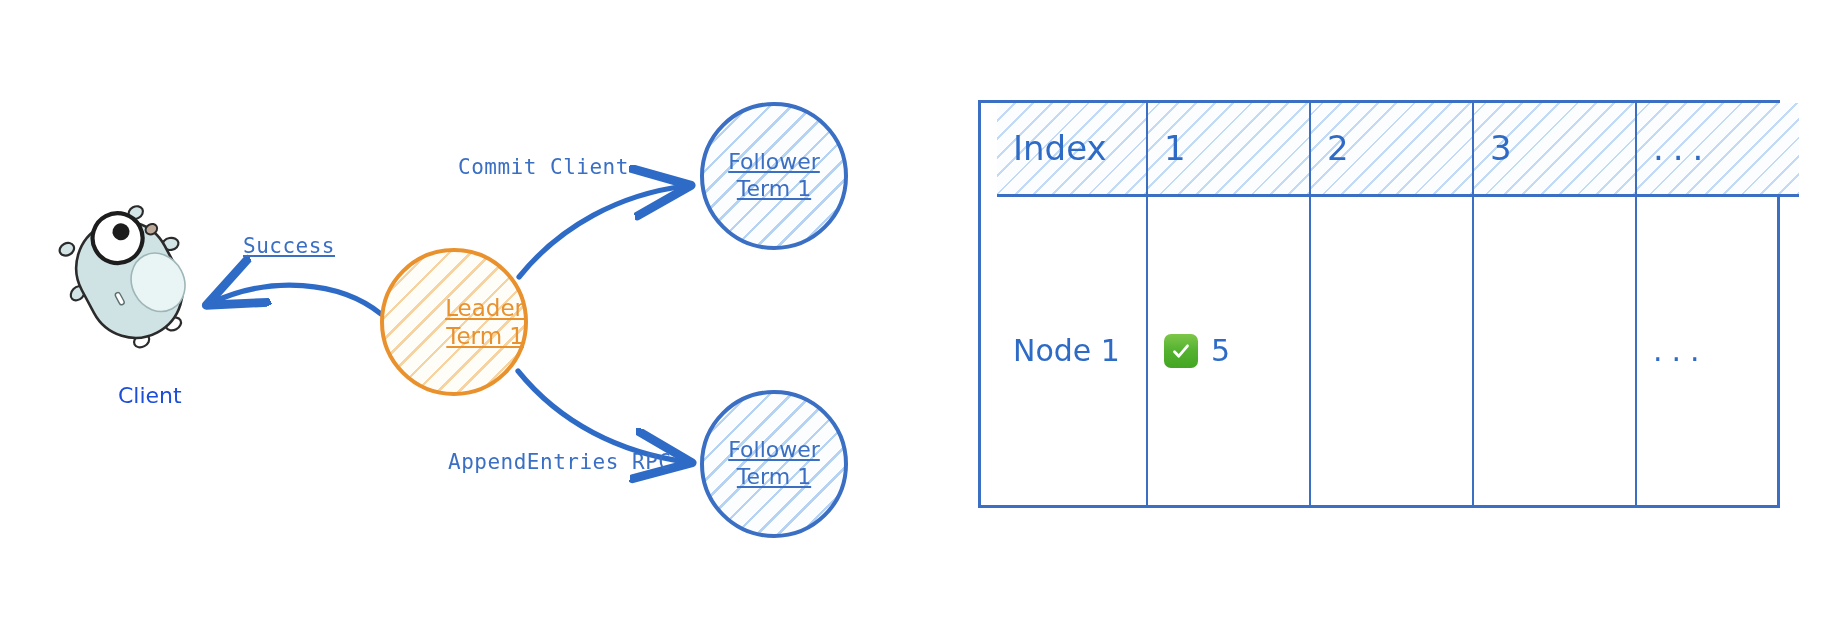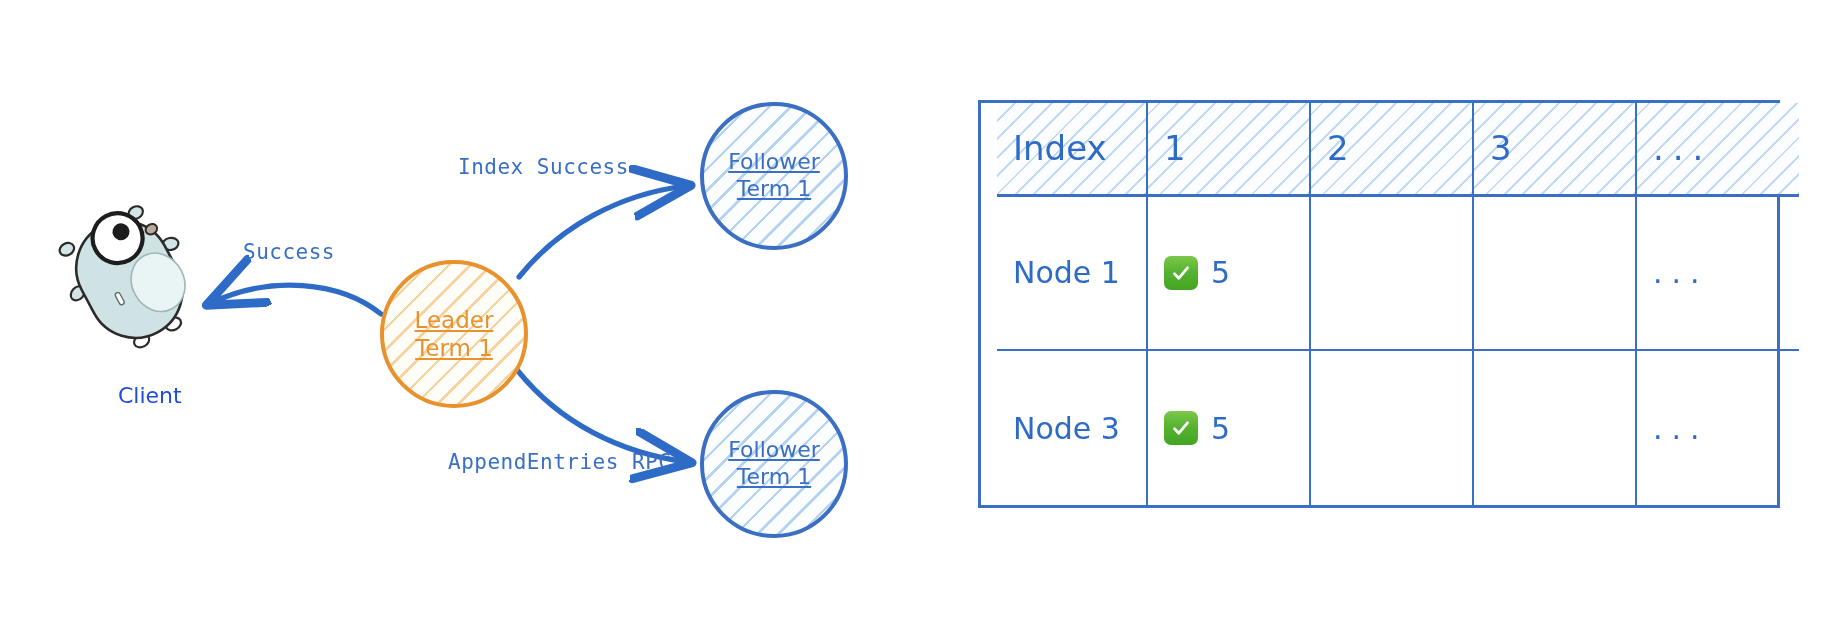--- a/index.html
+++ b/index.html
@@ -45,33 +45,34 @@
     flex-direction: column;
     align-items: center;
     justify-content: center;
     line-height: 1.22;
     text-align: center;
     text-decoration: underline;
   }
 
   .node-leader {
     left: 380px;
-    top: 260px;
+    top: 248px;
     width: 148px;
     height: 148px;
     border: 4px solid #E8912D;
     color: #E8912D;
     font-size: 23px;
     background-color: #fffdf8;
     background-image: repeating-linear-gradient(
         -45deg,
         rgba(240,176,90,0.55) 0px,
         rgba(240,176,90,0.55) 2.5px,
         rgba(255,255,255,0) 2.5px,
         rgba(255,255,255,0) 15px);
+    align-items: flex-end;
   }
 
   .node-follower {
     width: 148px;
     height: 148px;
     border: 4px solid #3A6FC4;
     color: #3A6FC4;
     font-size: 22px;
     background-color: #fbfdff;
     background-image: repeating-linear-gradient(
@@ -88,21 +89,21 @@
   .node-line { display: block; white-space: nowrap; }
 
   .edge-label {
     position: absolute;
     color: #3A6FC4;
     font-family: "DejaVu Sans Mono", monospace;
     font-size: 21px;
     white-space: nowrap;
     letter-spacing: 0.5px;
   }
-  .edge-label-success { left: 243px; top: 240px; }
+  .edge-label-success { left: 243px; top: 234px; text-decoration: underline; }
   .edge-label-commit  { left: 458px; top: 155px; }
   .edge-label-append  { left: 448px; top: 450px; }
 
   .client-label {
     position: absolute;
     left: 118px;
     top: 383px;
     color: #1d4ed8;
     font-size: 22px;
     white-space: nowrap;
@@ -257,21 +258,21 @@
       <span class="node-line">Follower</span>
       <span class="node-line">Term 1</span>
     </div>
 
     <div class="node-circle node-follower node-follower-bottom">
       <span class="node-line">Follower</span>
       <span class="node-line">Term 1</span>
     </div>
 
     <div class="edge-label edge-label-success">Success</div>
-    <div class="edge-label edge-label-commit">Index Success</div>
+    <div class="edge-label edge-label-commit">Commit Client</div>
     <div class="edge-label edge-label-append">AppendEntries RPC</div>
   </div>
 
   <div id="log-table">
     <table class="tbl">
       <thead>
         <tr>
           <th class="col-index">Index</th>
           <th class="col-n hdr-num">1</th>
           <th class="col-n hdr-num">2</th>
@@ -292,34 +293,18 @@
               </span>
               <span class="entry-val">5</span>
             </span>
           </td>
           <td class="col-n"></td>
           <td class="col-n"></td>
           <td class="col-ell cell-ell">...</td>
         </tr>
 
 
-        <tr>
-          <td class="col-index">Node 3</td>
-          <td class="col-n">
-            <span class="cell-entry">
-              <span class="check-badge">
-                <svg width="22" height="22" viewBox="0 0 22 22">
-                  <path d="M4.5,11.8 L8.8,16.2 L17.5,5.8" fill="none" stroke="#ffffff" stroke-width="2.8" stroke-linecap="round" stroke-linejoin="round"></path>
-                </svg>
-              </span>
-              <span class="entry-val">5</span>
-            </span>
-          </td>
-          <td class="col-n"></td>
-          <td class="col-n"></td>
-          <td class="col-ell cell-ell">...</td>
-        </tr>
 
       </tbody>
     </table>
   </div>
 
 </div>
 
 </body></html>

